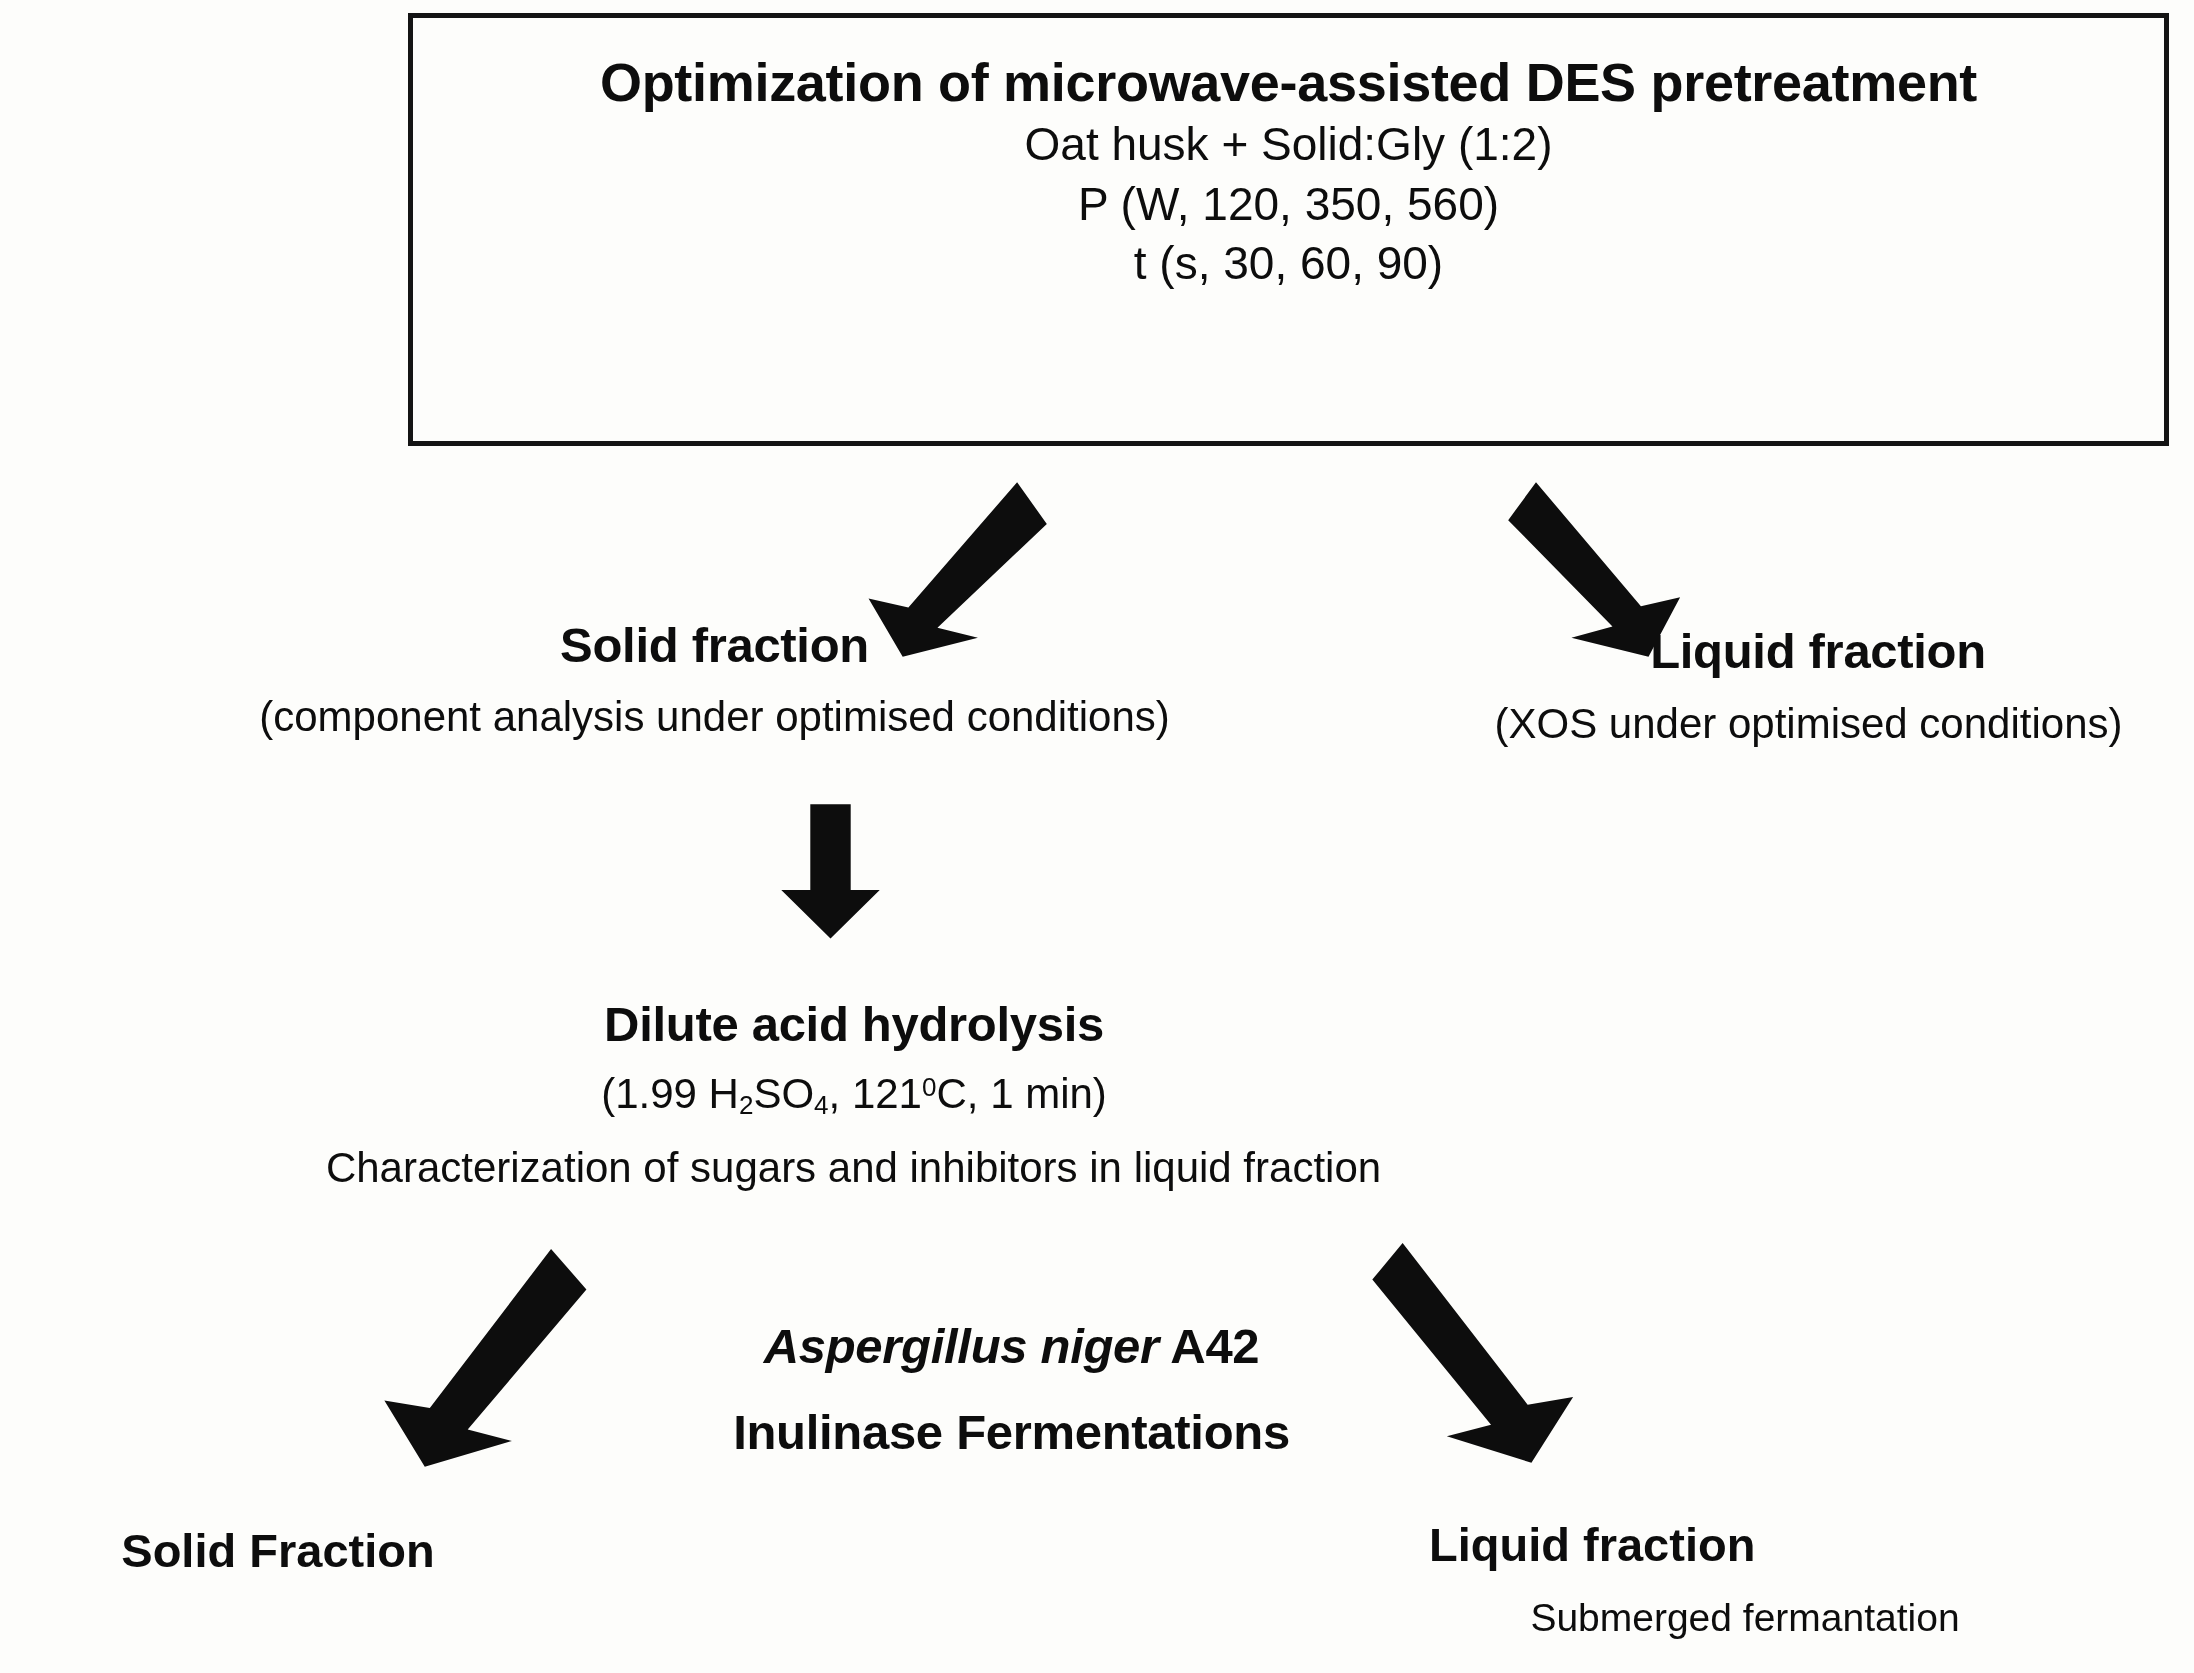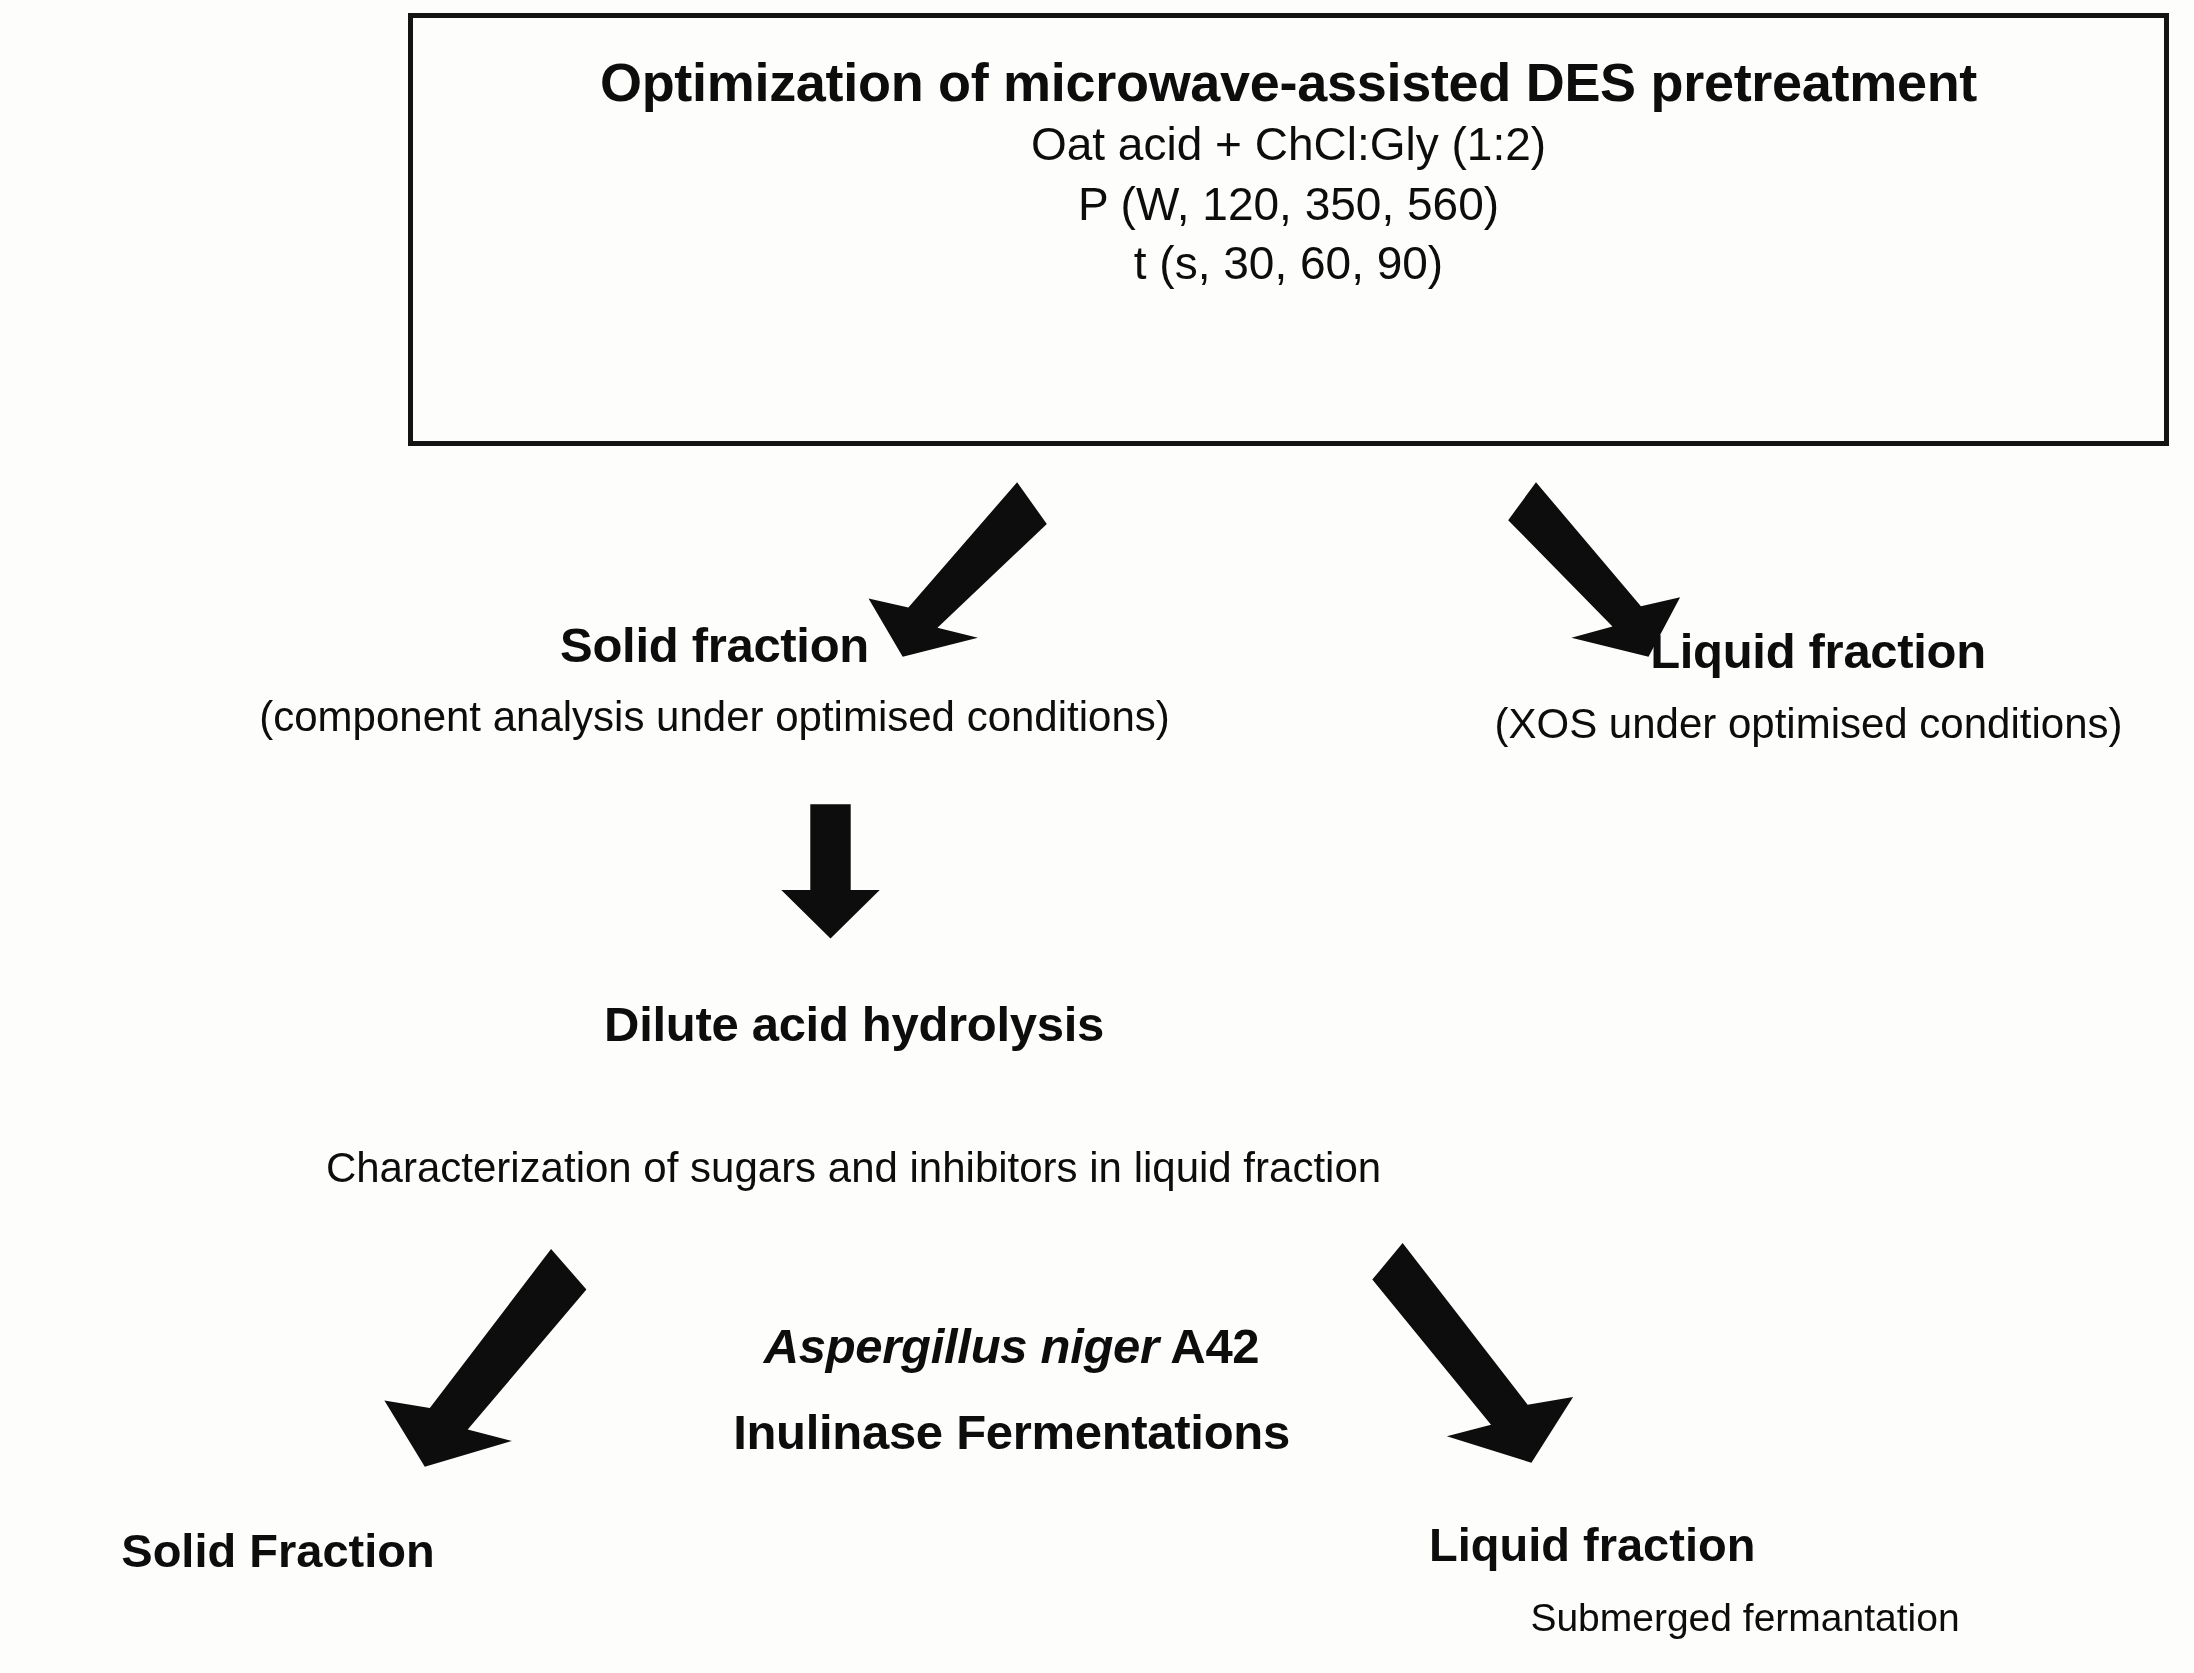--- a/index.html
+++ b/index.html
@@ -88,21 +88,21 @@
   }
   .arrow-svg path { fill: #0d0d0d; }
 </style>
 </head>
 <body>
 
 <div id="canvas">
 
   <div class="top-box">
     <div class="box-title">Optimization of microwave-assisted DES pretreatment</div>
-    <div class="box-line first">Oat acid + ChCl:Gly (1:2)</div>
+    <div class="box-line first">Oat husk + Solid:Gly (1:2)</div>
     <div class="box-line">P (W, 120, 350, 560)</div>
     <div class="box-line">t (s, 30, 60, 90)</div>
   </div>
 
   <svg class="arrow-svg" style="left:854px; top:481px;" width="196" height="177" viewBox="0 0 310 280">
     <path d="M 258 2 L 305 68 L 132 232 L 196 248 L 77 278 L 23 186 L 86 200 Z"></path>
   </svg>
 
   <svg class="arrow-svg" style="left:1508px; top:481px;" width="190" height="177" viewBox="0 0 300 280">
     <path d="M 44 2 L 0 62 L 165 230 L 100 248 L 222 278 L 272 184 L 210 198 Z"></path>
@@ -113,20 +113,23 @@
 
   <div class="tb head" style="left:1442px; top:623px; width:752px;">Liquid fraction</div>
   <div class="tb sub" style="left:1423px; top:699px; width:771px;">(XOS under optimised conditions)</div>
 
   <svg class="arrow-svg" style="left:780px; top:804px;" width="101" height="136" viewBox="0 0 160 215">
     <path d="M 48 0 L 112 0 L 112 136 L 158 136 L 80 213 L 2 136 L 48 136 Z"></path>
   </svg>
 
   <div class="tb head" style="left:190px; top:996px; width:1328px;">Dilute acid hydrolysis</div>
 
+  <div class="tb sub" style="left:190px; top:1069px; width:1328px;">
+    <span>(1.99 H</span><sub>2</sub><span>SO</span><sub>4</sub><span>, 121</span><sup>0</sup><span>C, 1 min)</span>
+  </div>
 
   <div class="tb sub" style="left:158px; top:1143px; width:1391px;">Characterization of sugars and inhibitors in liquid fraction</div>
 
   <svg class="arrow-svg" style="left:379px; top:1249px;" width="209" height="221" viewBox="0 0 330 350">
     <path d="M 272 0 L 328 64 L 140 286 L 210 304 L 72 345 L 8 240 L 80 252 Z"></path>
   </svg>
 
   <svg class="arrow-svg" style="left:1372px; top:1243px;" width="209" height="221" viewBox="0 0 330 350">
     <path d="M 48 0 L 0 58 L 188 288 L 118 306 L 252 348 L 318 244 L 246 256 Z"></path>
   </svg>

